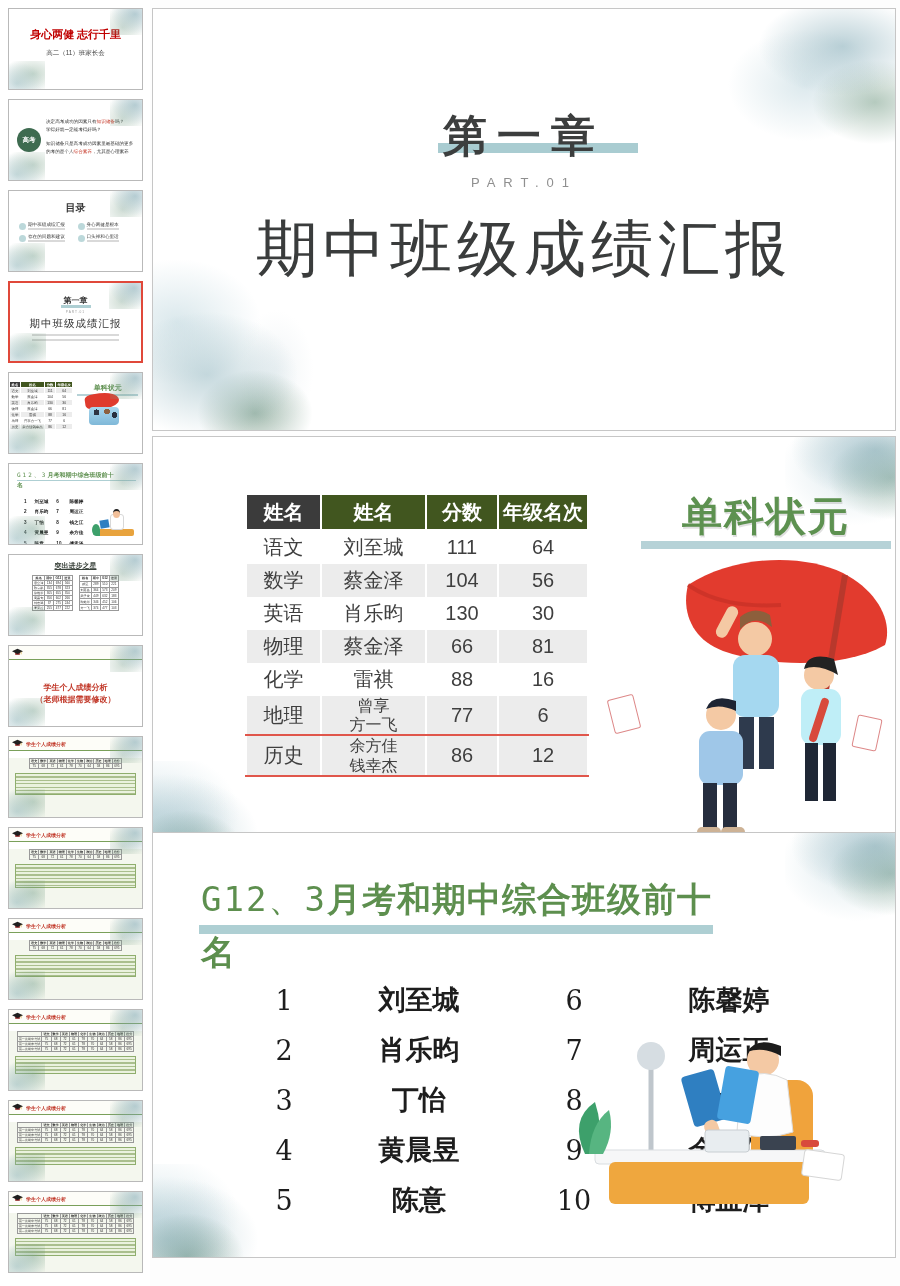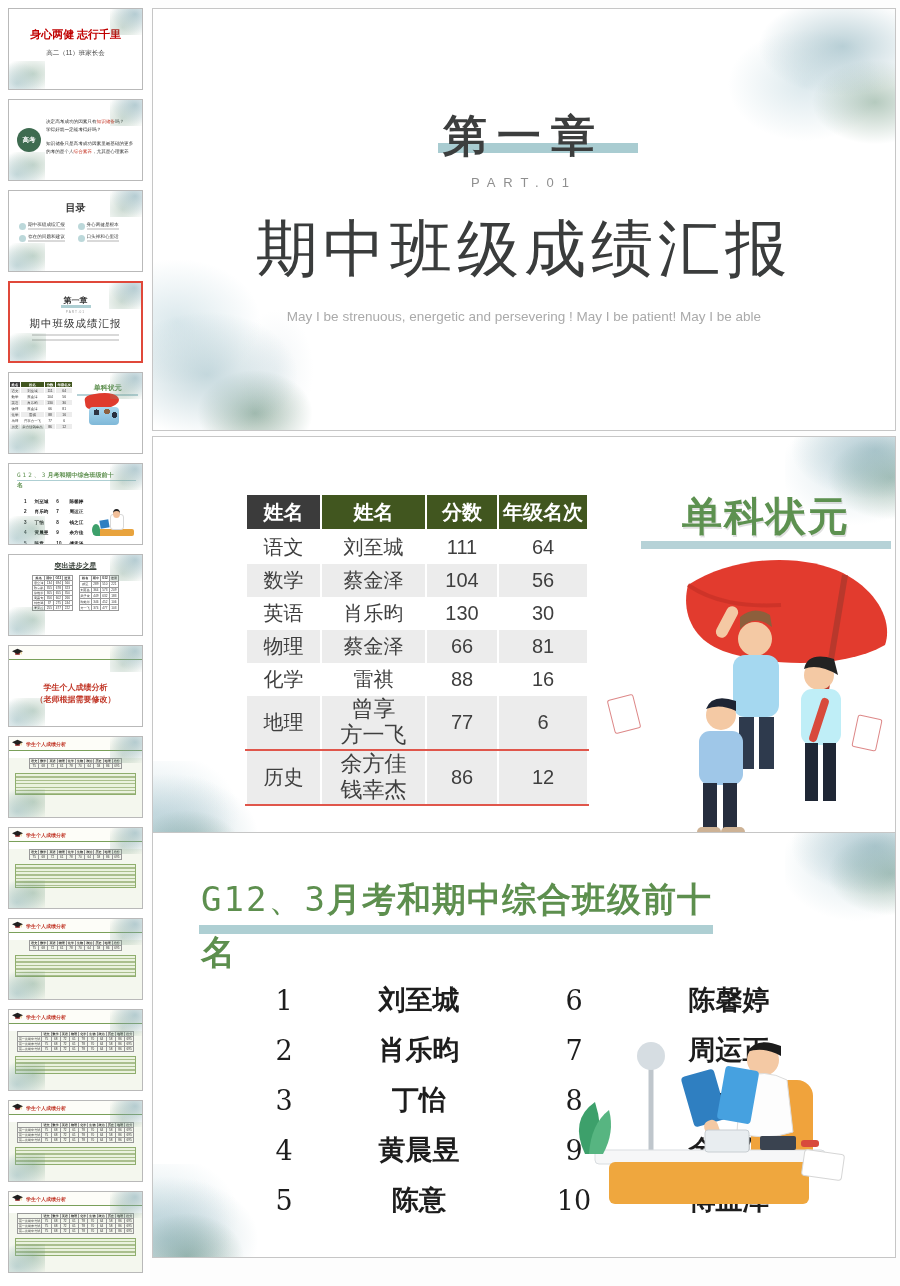--- a/index.html
+++ b/index.html
@@ -100,21 +100,21 @@
   .sA-part{position:absolute;left:0;right:0;top:166px;text-align:center;font-size:13px;letter-spacing:8px;color:#8f8f8f;}
   .sA-title{position:absolute;left:0;right:0;top:198px;text-align:center;font-size:62px;color:#3a3c3c;font-family:"Liberation Serif",serif;font-weight:500;letter-spacing:5px;}
   .sA-sub{position:absolute;left:0;right:0;top:296px;text-align:center;font-size:13.5px;color:#aaa;line-height:1.75;}
   
   .sB-table{position:absolute;left:92px;top:58px;border-collapse:collapse;font-size:20px;color:#3f3f3f;}
   .sB-table th{background:#41561f;color:#fff;font-weight:bold;font-size:20px;padding:0;height:34px;border:2px solid #fff;border-top:0;}
   .sB-table th.dark{background:#3b3b3b;}
   .sB-table td{text-align:center;height:33px;padding:0 4px;border-left:2px solid #fff;border-right:2px solid #fff;}
   .sB-table tr.alt td{background:#ececec;}
   .sB-table tr.redline td{border-bottom:2px solid #e0564b;}
-  .sB-table td .two{line-height:1.2;font-size:22px;display:block;}
+  .sB-table td .two{line-height:1.2;font-size:16px;display:block;}
   .c1{width:73px;} .c2{width:103px;} .c3{width:70px;} .c4{width:88px;}
   .sB-title{position:absolute;left:468px;top:52px;width:290px;text-align:center;font-size:40px;font-weight:900;color:#5d9150;letter-spacing:2px;text-shadow:1px 2px 0 rgba(0,0,0,.12);}
   .sB-bar{position:absolute;left:488px;top:104px;width:250px;height:8px;background:#b6d2d7;}
   .sB-ill{position:absolute;left:440px;top:110px;}
   
   .sC-title{position:absolute;left:48px;top:40px;width:560px;font-size:34px;line-height:1.55;color:#5d8f4e;z-index:2;}
   .sC-mono{font-family:"DejaVu Sans Mono",monospace;font-weight:500;letter-spacing:2px;}
   .sC-bold{font-weight:900;letter-spacing:1px;}
   .sC-bar{position:absolute;left:46px;top:92px;width:514px;height:9px;background:#aecfd3;z-index:1;}
   .sC-list{position:absolute;left:96px;top:142px;font-size:27px;color:#1d1d1d;border-collapse:collapse;}
@@ -741,21 +741,21 @@
     </div>
 
   <div class="slide" id="slideA">
     <div class="leaf-tr-lg"></div>
     <div class="leaf-bl-lg"></div>
     <div class="sA-bar"></div>
     <div class="sA-chapter">第一章</div>
     <div class="sA-part">PART.01</div>
     <div class="sA-title">期中班级成绩汇报</div>
     <div class="sA-sub">
-      <span>May I be strenuous, energetic and persevering ! May I be patient! May I be able</span><br>
+      <br>
     </div>
   </div>
 
   <div class="slide" id="slideB">
     <div class="leaf-tr-lg leaf-sm"></div>
     <div class="leaf-bl-lg leaf-sm"></div>
     <table class="sB-table" id="champTable">
         <tbody>
           <tr>
             <th class="dark c1">姓名</th>

